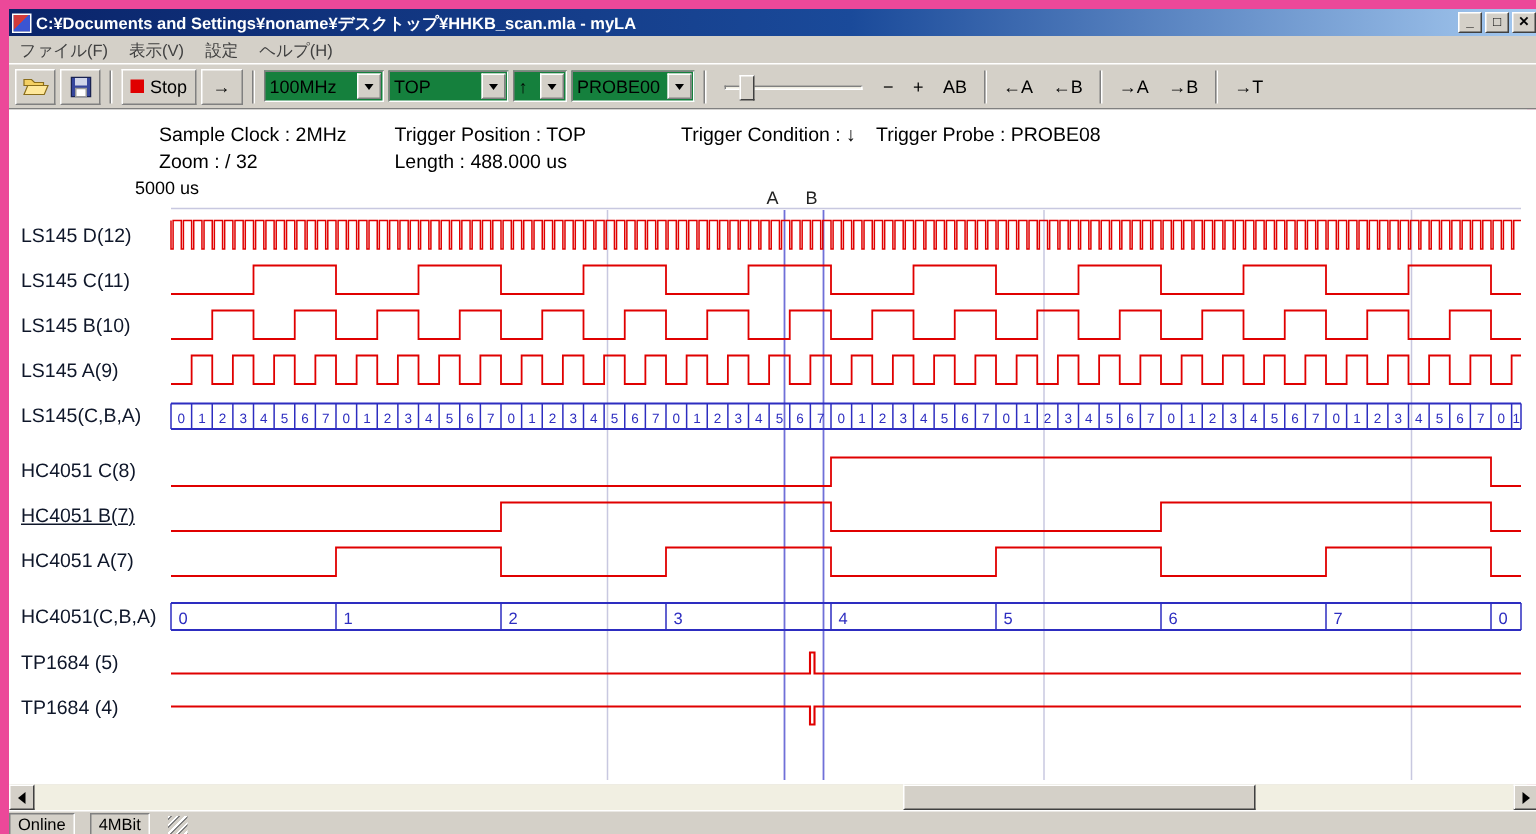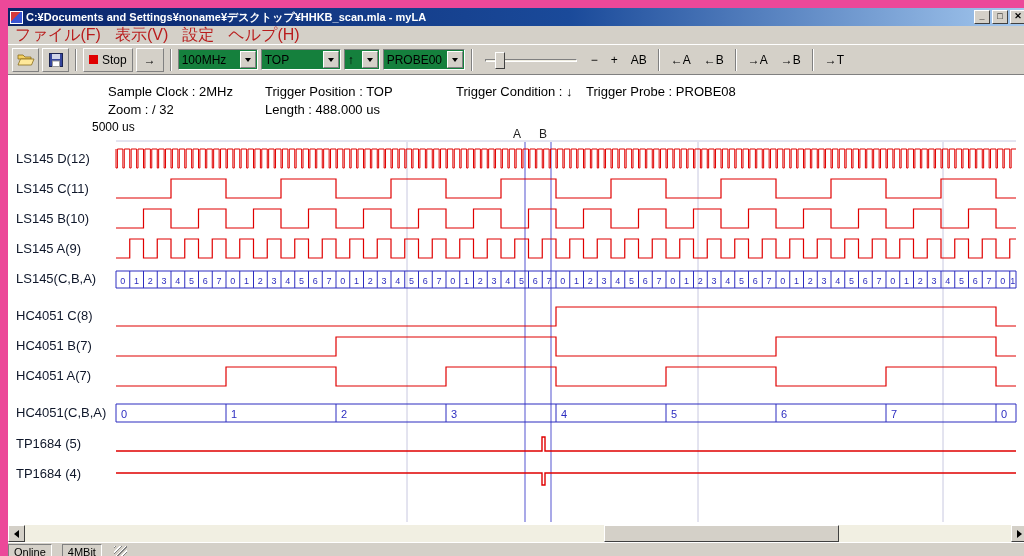--- a/index.html
+++ b/index.html
@@ -1,30 +1,30 @@
 <!DOCTYPE html>
 <html><head>
 <meta charset="utf-8">
 <style>
   *{margin:0;padding:0;box-sizing:border-box}
   html,body{width:1024px;height:556px;overflow:hidden;font-family:"Liberation Sans",sans-serif;}
-  .window{position:relative;width:1024px;height:556px;background:#d4d0c8;border:8px solid #ec4899;outline:1px solid #404040;padding-left:36px;}
+  .window{position:relative;width:1024px;height:556px;background:#d4d0c8;border:6px solid #ec4899;outline:1px solid #404040;padding-left:36px;}
   
   .titlebar{position:absolute;left:0;top:0;width:1020px;height:18px;
     background:linear-gradient(90deg,#0a246a 0%,#1a4a9a 55%,#a6caf0 100%);
     display:flex;align-items:center;padding:0 2px;color:#fff;}
   .app-icon{width:13px;height:13px;margin-right:3px;flex:0 0 auto;
     background:linear-gradient(135deg,#d23b3b 0 45%,#3b55d2 45% 100%);border:1px solid #fff;}
   .title-text{font-size:11px;font-weight:bold;white-space:nowrap;overflow:hidden;flex:1;}
   .win-btns{display:flex;gap:2px;flex:0 0 auto;}
   .tb-btn{width:16px;height:14px;background:#d4d0c8;border:1px solid;border-color:#fff #404040 #404040 #fff;
     font-size:9px;line-height:11px;text-align:center;color:#000;font-weight:bold;}
   
   .menubar{position:absolute;left:0;top:18px;width:1020px;height:18px;background:#d4d0c8;display:flex;align-items:center;}
-  .menu-item{font-size:16px;padding:1px 7px;color:#b91c1c;}
+  .menu-item{font-size:11px;padding:1px 7px;color:#404040;}
   
   .toolbar{position:absolute;left:0;top:36px;width:1020px;height:31px;background:#d4d0c8;
     border-top:1px solid #fff;border-bottom:1px solid #808080;display:flex;align-items:center;padding-left:4px;gap:3px;}
   .t3d{height:24px;background:#d4d0c8;border:1px solid;border-color:#fff #808080 #808080 #fff;
     display:flex;align-items:center;justify-content:center;gap:4px;font-size:12px;color:#000;padding:0 5px;}
   .icon-btn{width:27px;padding:0;}
   .tsep{width:2px;height:22px;border-left:1px solid #808080;border-right:1px solid #fff;margin:0 3px;}
   .stop-square{width:9px;height:9px;background:#e00000;display:inline-block;}
   .combo{height:21px;background:#15803d;border:1px solid;border-color:#808080 #fff #fff #808080;
     display:flex;align-items:center;position:relative;}
@@ -155,21 +155,21 @@
   <div class="info-text" style="left:257px;top:94px">Length : 488.000 us</div>
   <div class="time-label" style="left:84px;top:112px">5000 us</div>
 
   <div id="channel-labels">
       <div class="ch-label" style="top: 143px;">LS145 D(12)</div>
       <div class="ch-label" style="top: 173px;">LS145 C(11)</div>
       <div class="ch-label" style="top: 203px;">LS145 B(10)</div>
       <div class="ch-label" style="top: 233px;">LS145 A(9)</div>
       <div class="ch-label" style="top: 263px;">LS145(C,B,A)</div>
       <div class="ch-label" style="top: 300px; text-align: right;">HC4051 C(8)</div>
-      <div class="ch-label" style="top: 330px;">HC4051 B(7)</div>
+      <div class="ch-label" style="top: 330px; text-decoration: underline;">HC4051 B(7)</div>
       <div class="ch-label" style="top: 360px;">HC4051 A(7)</div>
       <div class="ch-label" style="top: 397px;">HC4051(C,B,A)</div>
       <div class="ch-label" style="top: 428px;">TP1684 (5)</div>
       <div class="ch-label" style="top: 458px;">TP1684 (4)</div>
     </div>
 
   <svg id="wave-svg" width="1024" height="556">
       <line x1="108" y1="133" x2="1008" y2="133" stroke="#c8c8e0" stroke-width="1"></line>
       <line x1="399" y1="134" x2="399" y2="514" stroke="#c8c8e0" stroke-width="1"></line>
       <line x1="690" y1="134" x2="690" y2="514" stroke="#c8c8e0" stroke-width="1"></line>

